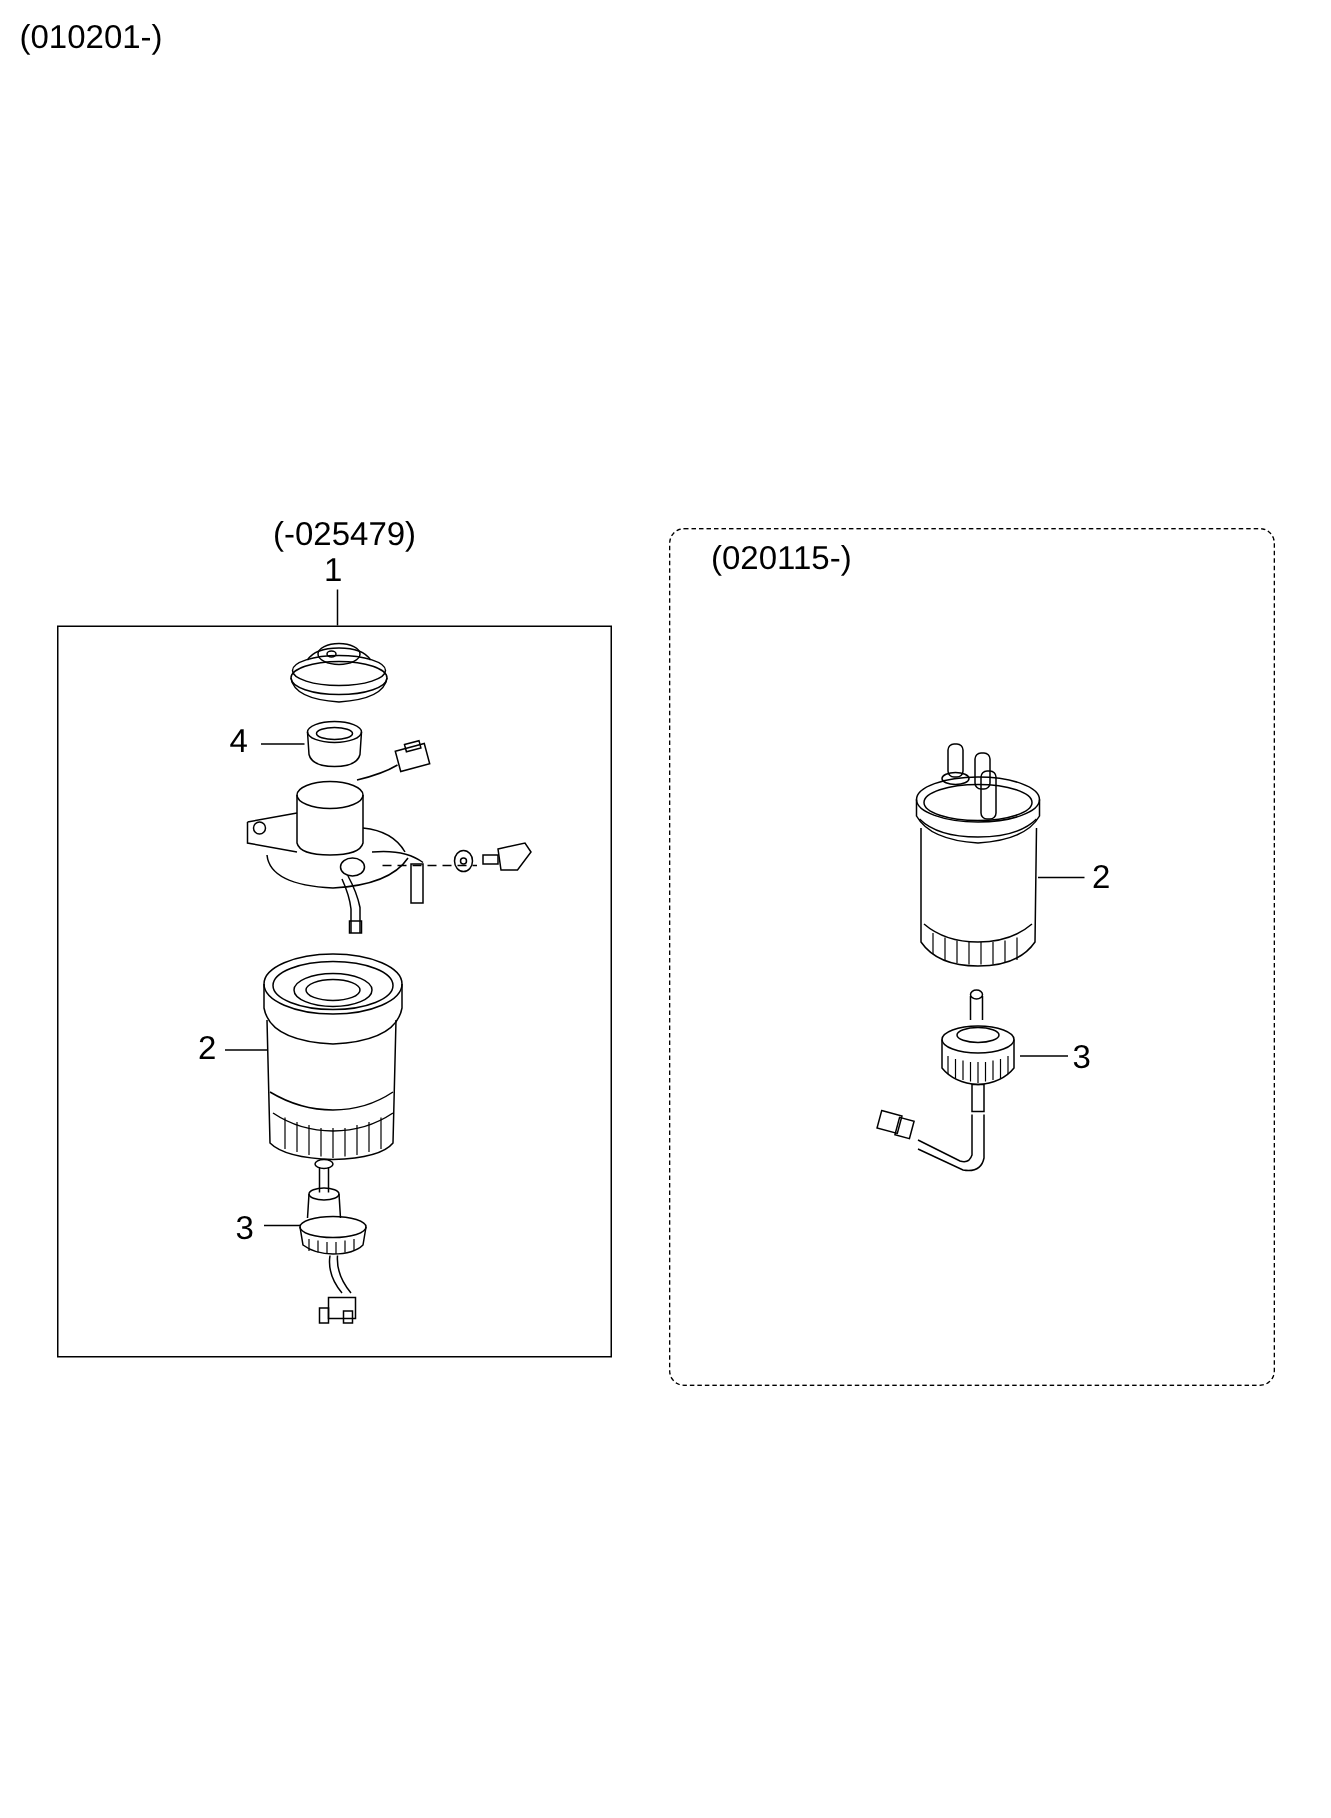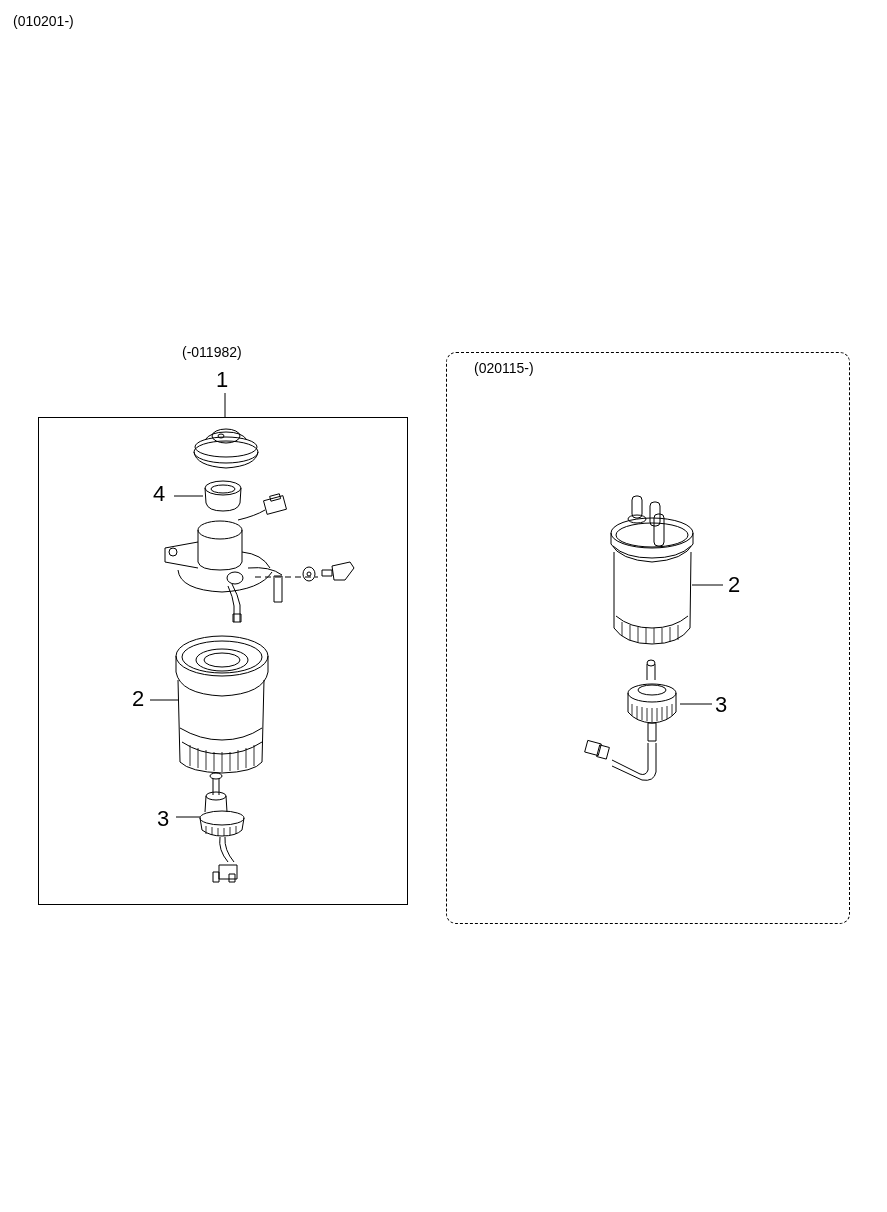--- a/index.html
+++ b/index.html
@@ -1,32 +1,32 @@
 <!DOCTYPE html>
 <html><head>
   <meta charset="utf-8">
   <style>
     html, body { margin: 0; padding: 0; background: #ffffff; }
     body { width: 887px; height: 1212px; position: relative; overflow: hidden;
            font-family: "Liberation Sans", sans-serif; color: #000; }
-    .label { position: absolute; font-size: 14px; line-height: 1; white-space: nowrap; }
+    .label { position: absolute; font-size: 22px; line-height: 1; white-space: nowrap; }
     .num { position: absolute; font-size: 22px; line-height: 1; }
     .frame-left { position: absolute; left: 38px; top: 417px; width: 370px; height: 488px;
                   border: 1px solid #000; box-sizing: border-box; }
     .frame-right { position: absolute; left: 446px; top: 352px; width: 404px; height: 572px;
                    border: 1.5px dashed #000; border-radius: 10px; box-sizing: border-box; }
     svg.art { position: absolute; left: 0; top: 0; }
     svg.art * { vector-effect: non-scaling-stroke; }
   </style>
 </head>
 <body>
 
 <div class="label" style="left:13px; top:14px;">(010201-)</div>
 
-<div class="label" style="left:182px; top:345px;">(-011982)</div>
+<div class="label" style="left:182px; top:345px;">(-025479)</div>
 <div class="num" style="left:216px; top:369px;">1</div>
 <div class="frame-left"></div>
 
 <div class="num" style="left:153px; top:483px;">4</div>
 <div class="num" style="left:132px; top:688px;">2</div>
 <div class="num" style="left:157px; top:808px;">3</div>
 
 <div class="frame-right"></div>
 <div class="label" style="left:454px; top:361px;margin-left:20px;">(020115-)</div>
 <div class="num" style="left:728px; top:574px;">2</div>

